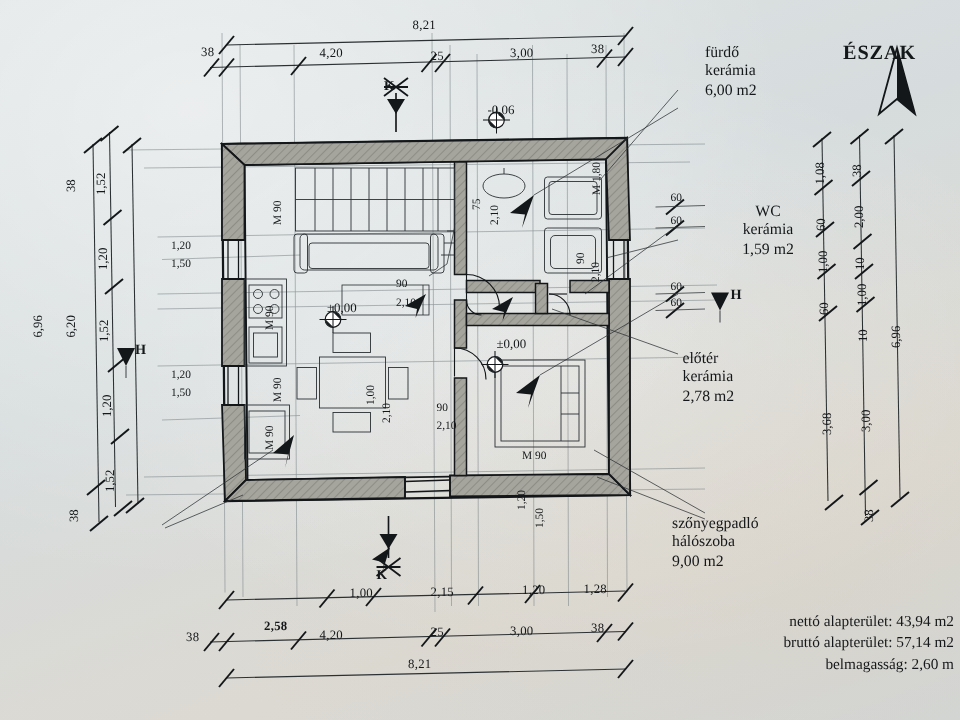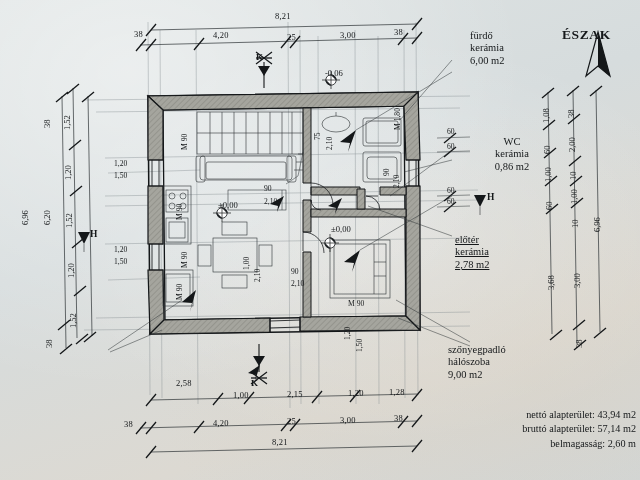--- a/index.html
+++ b/index.html
@@ -416,21 +416,21 @@
 
   <div class="lbl north" style="left:562px;top:4px;margin-top:23px;">ÉSZAK</div>
 
   <div class="lbl dim" style="left:275px;top:11px;">8,21</div>
   <div class="lbl dim" style="left:134px;top:29px;">38</div>
   <div class="lbl dim" style="left:213px;top:30px;">4,20</div>
   <div class="lbl dim" style="left:287px;top:32px;">25</div>
   <div class="lbl dim" style="left:340px;top:30px;">3,00</div>
   <div class="lbl dim" style="left:394px;top:27px;">38</div>
 
-  <div class="lbl dim" style="left:176px;top:378px;">2,58</div>
+  <div class="lbl dim" style="left:176px;top:412px;font-weight:bold;">2,58</div>
   <div class="lbl dim" style="left:233px;top:390px;">1,00</div>
   <div class="lbl dim" style="left:287px;top:389px;">2,15</div>
   <div class="lbl dim" style="left:348px;top:388px;">1,20</div>
   <div class="lbl dim" style="left:389px;top:387px;">1,28</div>
 
   <div class="lbl dim" style="left:124px;top:419px;">38</div>
   <div class="lbl dim" style="left:213px;top:418px;">4,20</div>
   <div class="lbl dim" style="left:287px;top:416px;">25</div>
   <div class="lbl dim" style="left:340px;top:415px;">3,00</div>
   <div class="lbl dim" style="left:394px;top:413px;">38</div>
@@ -471,24 +471,24 @@
 
   <div class="lbl room" style="left:470px;top:30px;width:84px;">
     <div>fürdő</div>
     <div>kerámia</div>
     <div>6,00 m2</div>
   </div>
 
   <div class="lbl room" style="left:470px;top:136px;width:84px;text-align:center;">
     <div>WC</div>
     <div>kerámia</div>
-    <div>0,86 m2</div>
+    <div>1,59 m2</div>
   </div>
 
-  <div class="lbl room" style="left:455px;top:234px;width:84px;text-align:left;text-decoration:underline;">
+  <div class="lbl room" style="left:455px;top:234px;width:84px;text-align:left;">
     <div>előtér</div>
     <div>kerámia</div>
     <div>2,78 m2</div>
   </div>
 
   <div class="lbl room" style="left:448px;top:344px;width:118px;text-align:left;">
     <div>szőnyegpadló</div>
     <div>hálószoba</div>
     <div>9,00 m2</div>
   </div>

